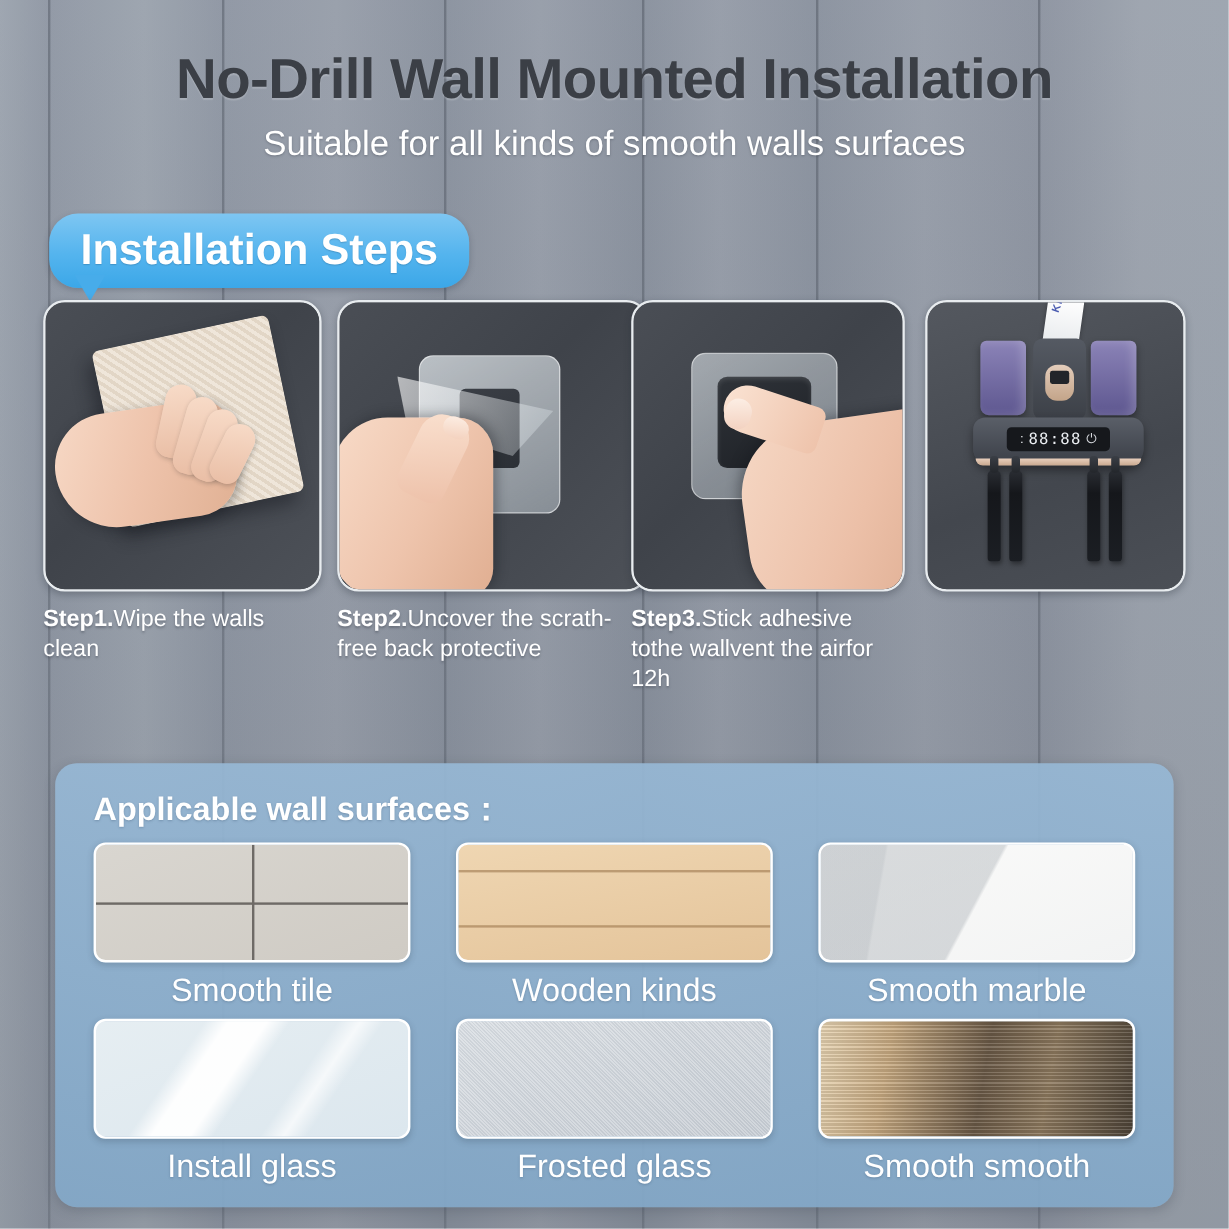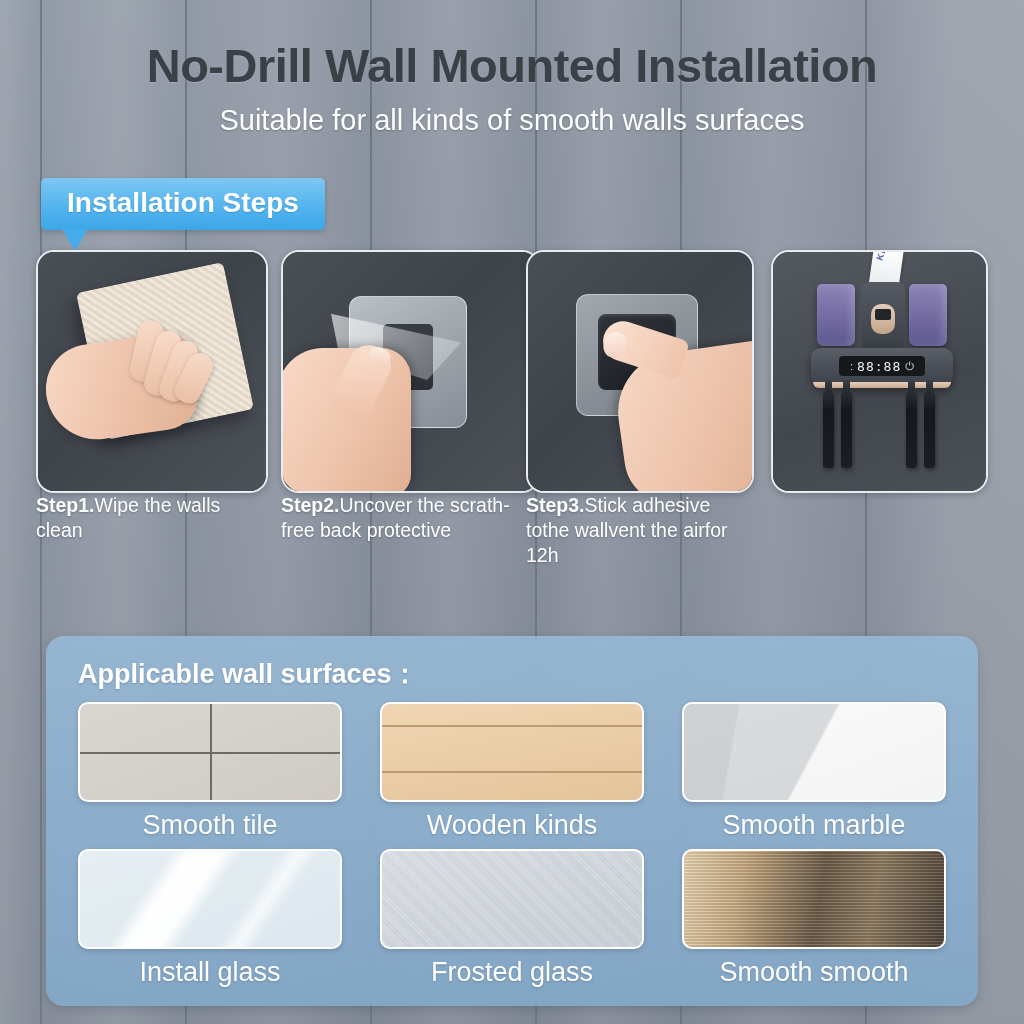--- a/index.html
+++ b/index.html
@@ -44,24 +44,24 @@
     position: absolute; left: 0; top: 104px; width: 1024px;
     text-align: center;
     font-size: 29px; color: #ffffff;
     text-shadow: 0 1px 2px rgba(40,46,56,0.35);
   }
 
   
   #steps-banner {
     position: absolute; left: 41px; top: 178px;
     padding: 9px 26px 11px 26px;
-    border-radius: 5px;
+    border-radius: 24px;
     background: linear-gradient(180deg, #7ec6f2 0%, #54b4ee 55%, #3ba7e8 100%);
     box-shadow: 0 2px 5px rgba(30,40,55,0.25);
-    color: #fff; font-size: 28px; font-weight: 600;
+    color: #fff; font-size: 36px; font-weight: 600;
     text-shadow: 0 1px 1px rgba(20,60,90,0.25);
   }
   #steps-banner-tail {
     position: absolute; left: 62px; top: 229px;
     width: 0; height: 0;
     border-left: 13px solid transparent;
     border-right: 13px solid transparent;
     border-top: 22px solid #47acea;
   }
 
@@ -280,20 +280,21 @@
     background: linear-gradient(180deg,#3a3e45,#23262b);
     border-radius: 3px;
   }
   .brush.b1 { left: 50px; }
   .brush.b2 { left: 68px; }
   .brush.b3 { left: 133px; }
   .brush.b4 { left: 151px; }
 
   
   .caption {
+    margin-top: 11px;
     color: #ffffff;
     font-size: 19.5px; line-height: 25px;
     text-shadow: 0 1px 2px rgba(40,46,56,0.35);
   }
   .caption b { font-weight: bold; }
 
   
   #surfaces-panel {
     position: absolute; left: 46px; top: 636px;
     width: 932px; height: 370px;

